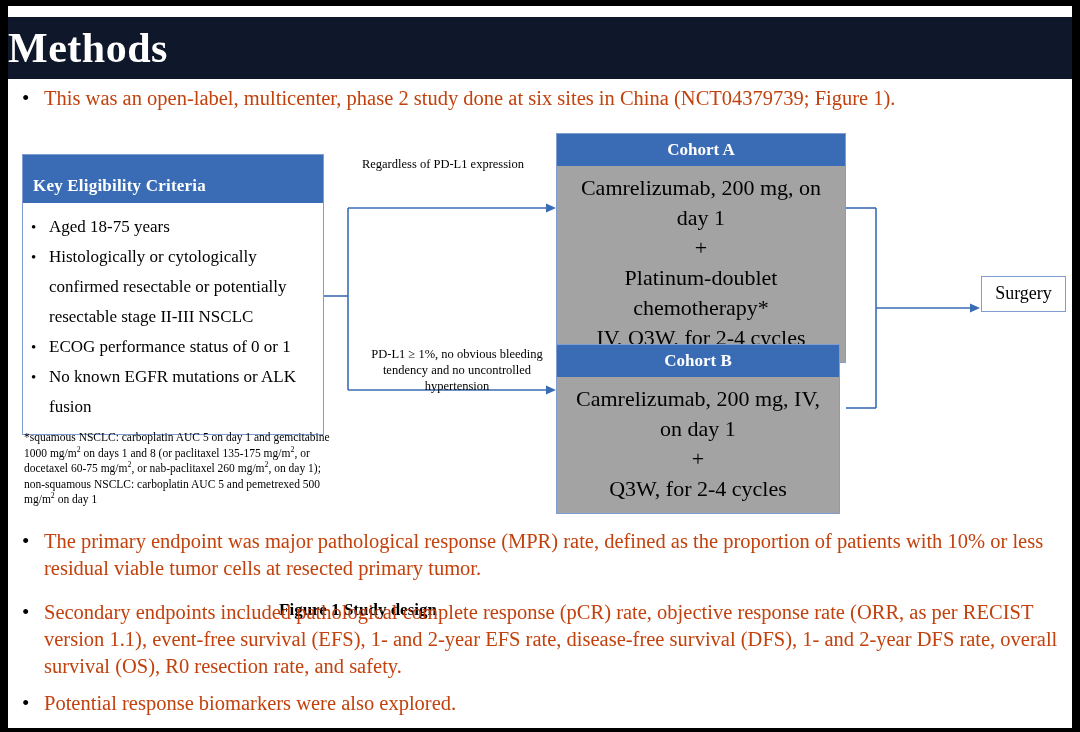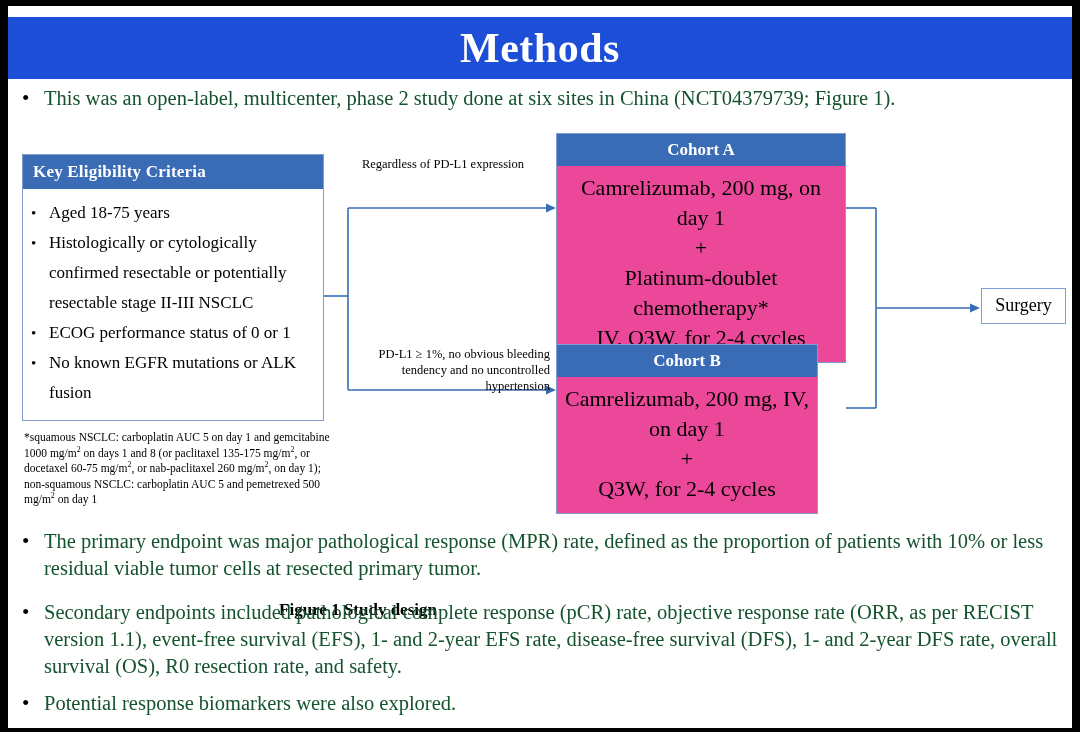--- a/index.html
+++ b/index.html
@@ -22,46 +22,45 @@
     background: #ffffff;
     overflow: hidden;
   }
   
   #title-bar {
     position: absolute;
     left: 0px;
     top: 11px;
     width: 1064px;
     height: 62px;
-    background: #1d4ed8;
+    background: #0f172a;
     color: #ffffff;
     font-family: "Liberation Serif", serif;
     font-weight: bold;
     font-size: 42px;
     line-height: 62px;
-    text-align: center;
     letter-spacing: 0.5px;
   }
   
   .bullet {
     position: absolute;
     display: flex;
     align-items: flex-start;
   }
   .bullet .dot {
     width: 22px;
     flex: 0 0 22px;
     font-size: 21px;
     line-height: 27px;
     color: #000;
   }
   .bullet .btext {
     font-size: 20.5px;
     line-height: 27px;
-    color: #14532d;
+    color: #c2410c;
   }
   #bullet-intro { left: 14px; top: 79px; width: 1040px; }
   #bullet-primary { left: 14px; top: 522px; width: 1040px; }
   #bullet-secondary { left: 14px; top: 593px; width: 1040px; }
   #bullet-biomarkers { left: 14px; top: 684px; width: 1040px; }
 
   
   #figure {
     position: absolute;
     left: 0px;
@@ -77,21 +76,21 @@
     width: 302px;
     border: 1px solid #7f9dd0;
     background: #ffffff;
     box-sizing: border-box;
   }
   #elig-header {
     background: #3a6cb5;
     color: #ffffff;
     font-weight: bold;
     font-size: 17px;
-    padding: 7px 10px 7px 10px;
+    padding: 21px 10px 7px 10px;
     letter-spacing: 0.2px;
   }
   #elig-list {
     padding: 9px 10px 12px 8px;
   }
   .elig-item {
     display: flex;
     align-items: flex-start;
     font-size: 17px;
     line-height: 30px;
@@ -108,58 +107,58 @@
     top: 312px;
     width: 318px;
     font-size: 11.5px;
     line-height: 15.5px;
     color: #000;
   }
   
   .cohort-box {
     position: absolute;
     border: 1px solid #7f9dd0;
-    background: #ec4899;
+    background: #a3a3a3;
     box-sizing: border-box;
   }
   .cohort-header {
     background: #3a6cb5;
     color: #ffffff;
     font-weight: bold;
     font-size: 17px;
     text-align: center;
     padding: 6px 0 6px 0;
   }
   .cohort-body {
     text-align: center;
     font-size: 22px;
     line-height: 30px;
     padding: 7px 8px 9px 8px;
     color: #000;
   }
   #cohort-a { left: 548px; top: 15px; width: 290px; }
-  #cohort-b { left: 548px; top: 226px; width: 262px; }
+  #cohort-b { left: 548px; top: 226px; width: 284px; }
 
   
   .conn-label {
     position: absolute;
     text-align: center;
     font-size: 12.5px;
     line-height: 16px;
     color: #000;
   }
   #label-regardless { left: 350px; top: 38px; width: 170px; }
-  #label-pdl1 { left: 356px; top: 228px; width: 186px; text-align: right; }
+  #label-pdl1 { left: 356px; top: 228px; width: 186px; }
   #label-radiographic { left: 872px; top: 142px; width: 110px; }
 
   
   #surgery-box {
     position: absolute;
     left: 973px;
-    top: 170px;
+    top: 158px;
     width: 85px;
     border: 1px solid #7f9dd0;
     background: #ffffff;
     text-align: center;
     font-size: 18px;
     padding: 6px 0 7px 0;
     box-sizing: border-box;
     color: #000;
   }
 

